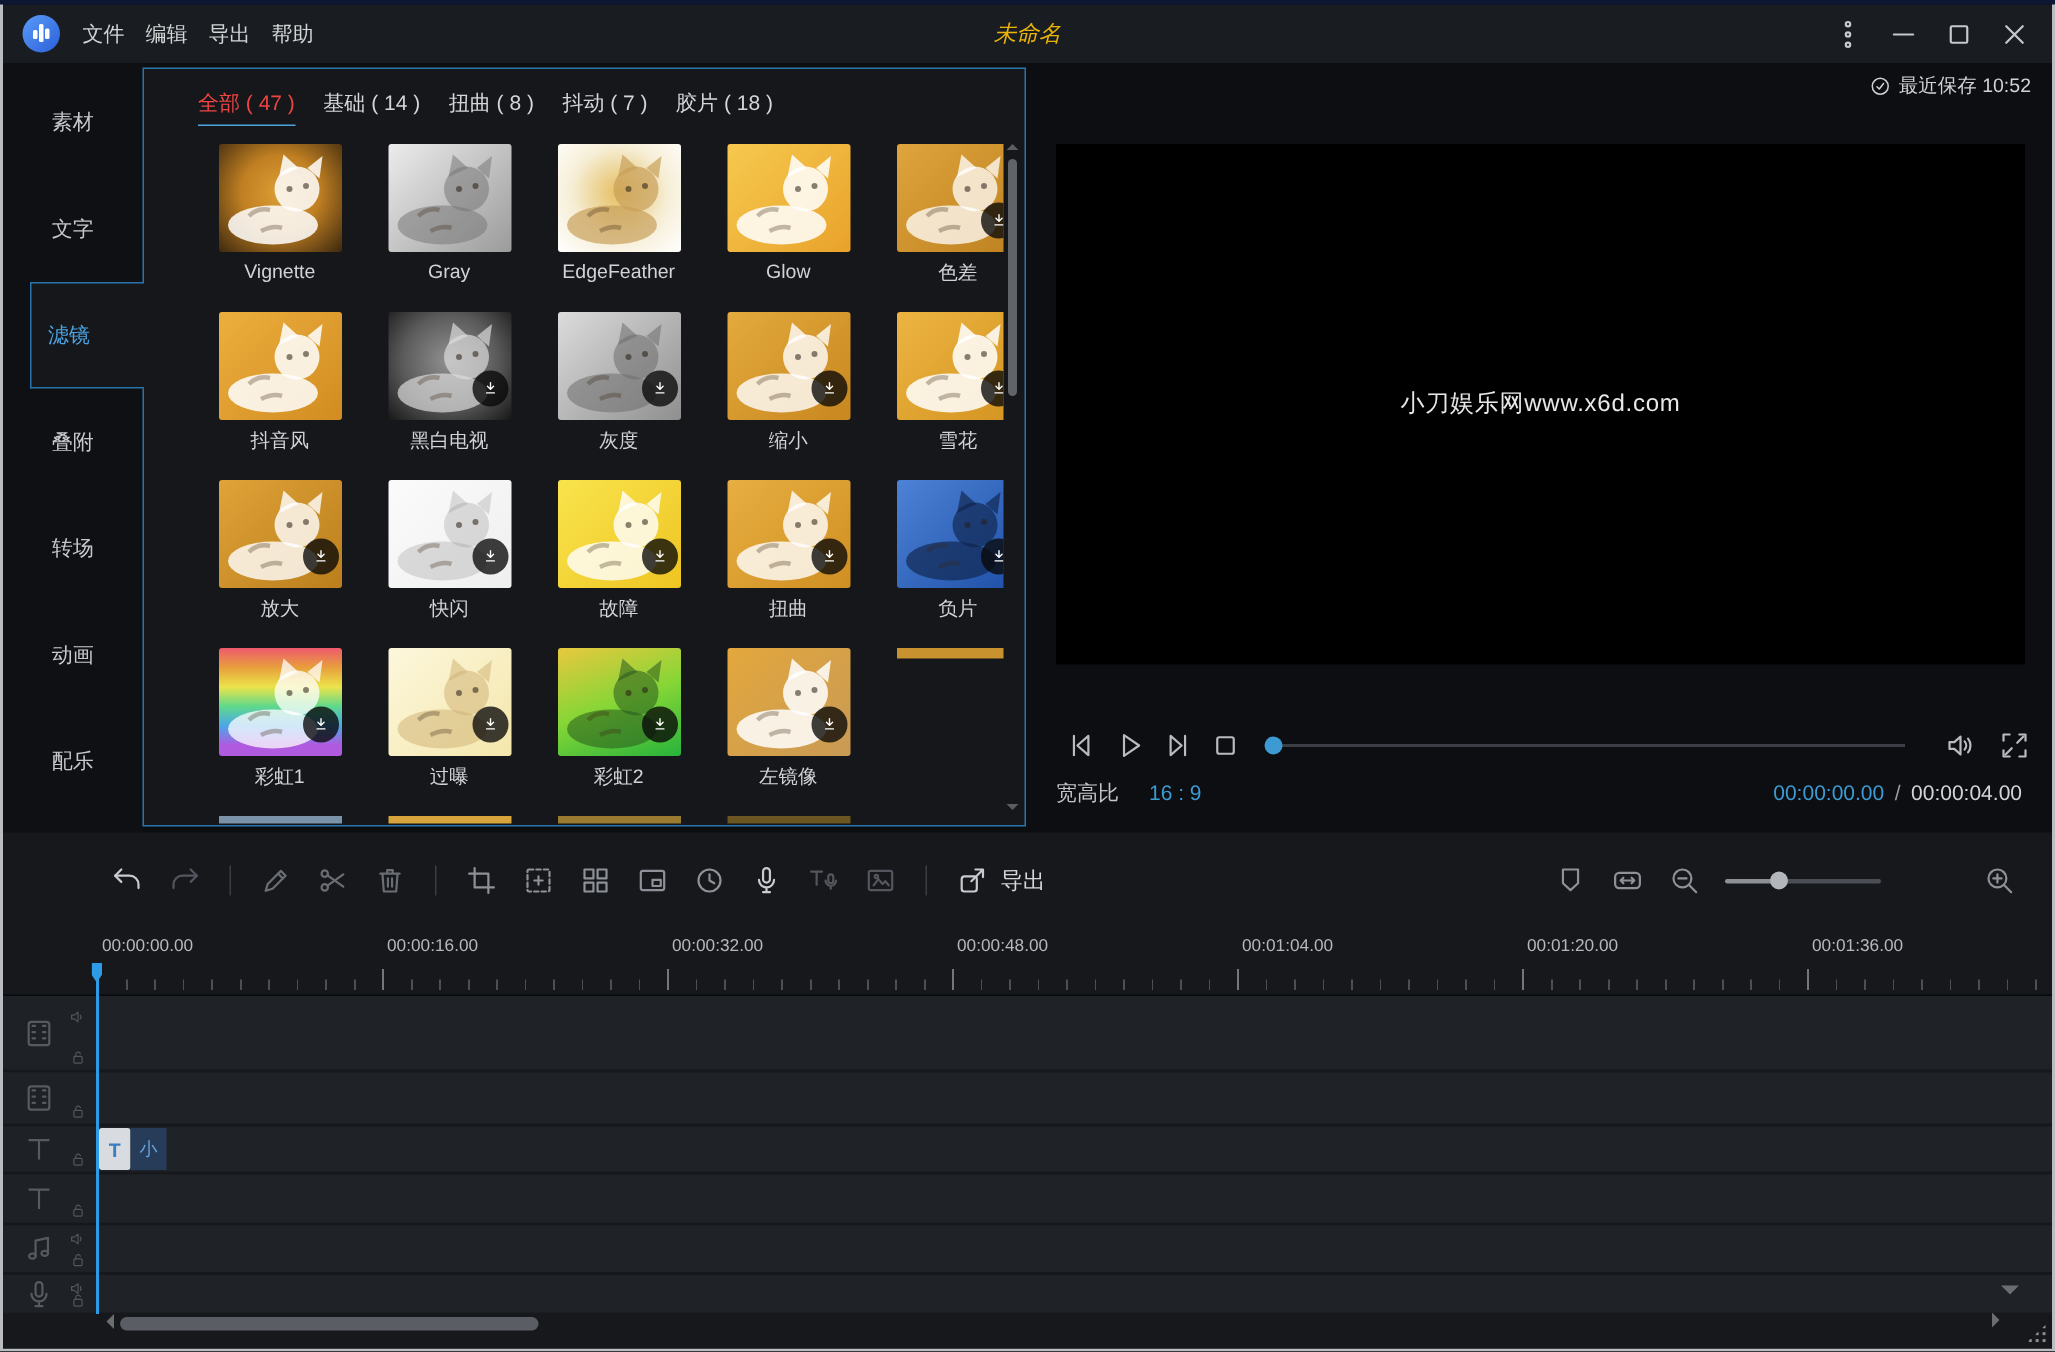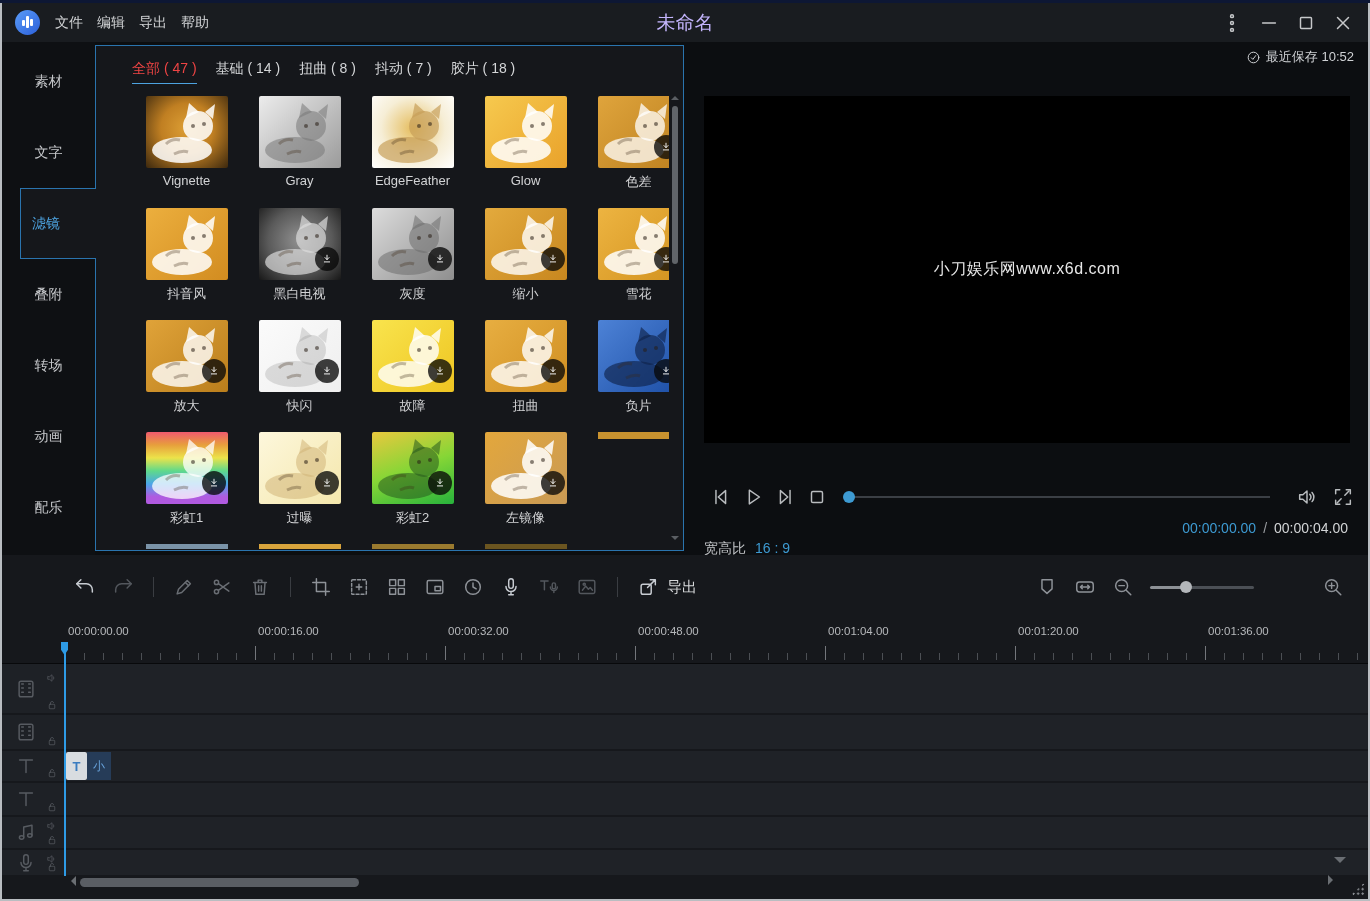--- a/index.html
+++ b/index.html
@@ -9,21 +9,21 @@
 
   
   .titlebar{position:absolute;left:2px;top:3px;right:2px;height:39px;background:#191c20;display:flex;align-items:center;}
   .logo{width:25px;height:25px;border-radius:50%;background:linear-gradient(135deg,#5a9cf8,#2b5fd9);margin-left:13px;position:relative;flex:0 0 auto;}
   .logo i{position:absolute;width:3px;background:#fff;border-radius:1px;}
   .logo i:nth-child(1){left:7px;top:10px;height:6px;}
   .logo i:nth-child(2){left:11px;top:6px;height:12px;}
   .logo i:nth-child(3){left:15px;top:9px;height:7px;}
   .menus{display:flex;gap:14px;margin-left:15px;font-size:14px;color:#d2d4d6;}
   .menu-item{padding:2px 0;cursor:default;}
-  .wtitle{position:absolute;left:50%;transform:translateX(-50%);font-size:19px;color:#c4b5fd;}
+  .wtitle{position:absolute;left:50%;transform:translateX(-50%);font-size:15px;color:#eab308;font-style:italic;}
   .wincontrols{margin-left:auto;display:flex;align-items:center;gap:15px;margin-right:14px;color:#c6c8ca;}
   .wc{width:17px;height:17px;}
 
   
   .ic{display:inline-block;width:22px;height:22px;}
   .ic svg{width:100%;height:100%;display:block;}
 
   
   .main{position:absolute;left:2px;top:42px;right:2px;height:513px;background:#0c0e10;}
   .sidebar{position:absolute;left:0;top:0;width:93px;height:100%;background:#0e1013;padding-top:4px;box-sizing:border-box;}
@@ -54,21 +54,21 @@
   .autosave{position:absolute;top:6px;right:14px;display:flex;align-items:center;gap:5px;font-size:13px;color:#cfd1d4;text-align:center;}
   .autosave .ic{width:15px;height:15px;}
   .video{position:absolute;left:20px;top:54px;width:646px;height:347px;background:#000;display:flex;align-items:center;justify-content:center;}
   .watermark{color:#e8e8e8;font-size:16px;letter-spacing:0.5px;}
   .pctrl{position:absolute;left:26px;top:444px;display:flex;gap:10px;color:#b9bcbf;}
   .pctrl .ic{cursor:pointer;}
   .seek{position:absolute;left:165px;top:454px;width:421px;height:2px;background:#3b3f45;cursor:pointer;}
   .seekdot{position:absolute;left:-6px;top:-5px;width:12px;height:12px;border-radius:50%;background:#3d9ad2;}
   .sndbtn{position:absolute;top:444px;color:#b9bcbf;cursor:pointer;}
   .pinfo{position:absolute;left:20px;right:20px;top:478px;display:flex;justify-content:space-between;font-size:14px;color:#c3c5c8;}
-  .aspect{display:flex;gap:9px;margin-top:20px;}
+  .aspect{display:flex;gap:20px;}
   .blue{color:#3d9ad2;}
   .times{display:flex;gap:7px;}
   .times .total{color:#d2d4d6;}
   .times .sep{color:#9a9da1;}
 
   
   .toolbar{position:absolute;left:2px;top:555px;right:2px;height:63px;background:#16181c;}
   .tb-left{position:absolute;left:72px;top:21px;display:flex;align-items:center;gap:16px;}
   .tb-right{position:absolute;right:24px;top:21px;display:flex;align-items:center;gap:16px;}
   .tdiv{width:1px;height:20px;background:#3a3d42;margin:0 3px;}

